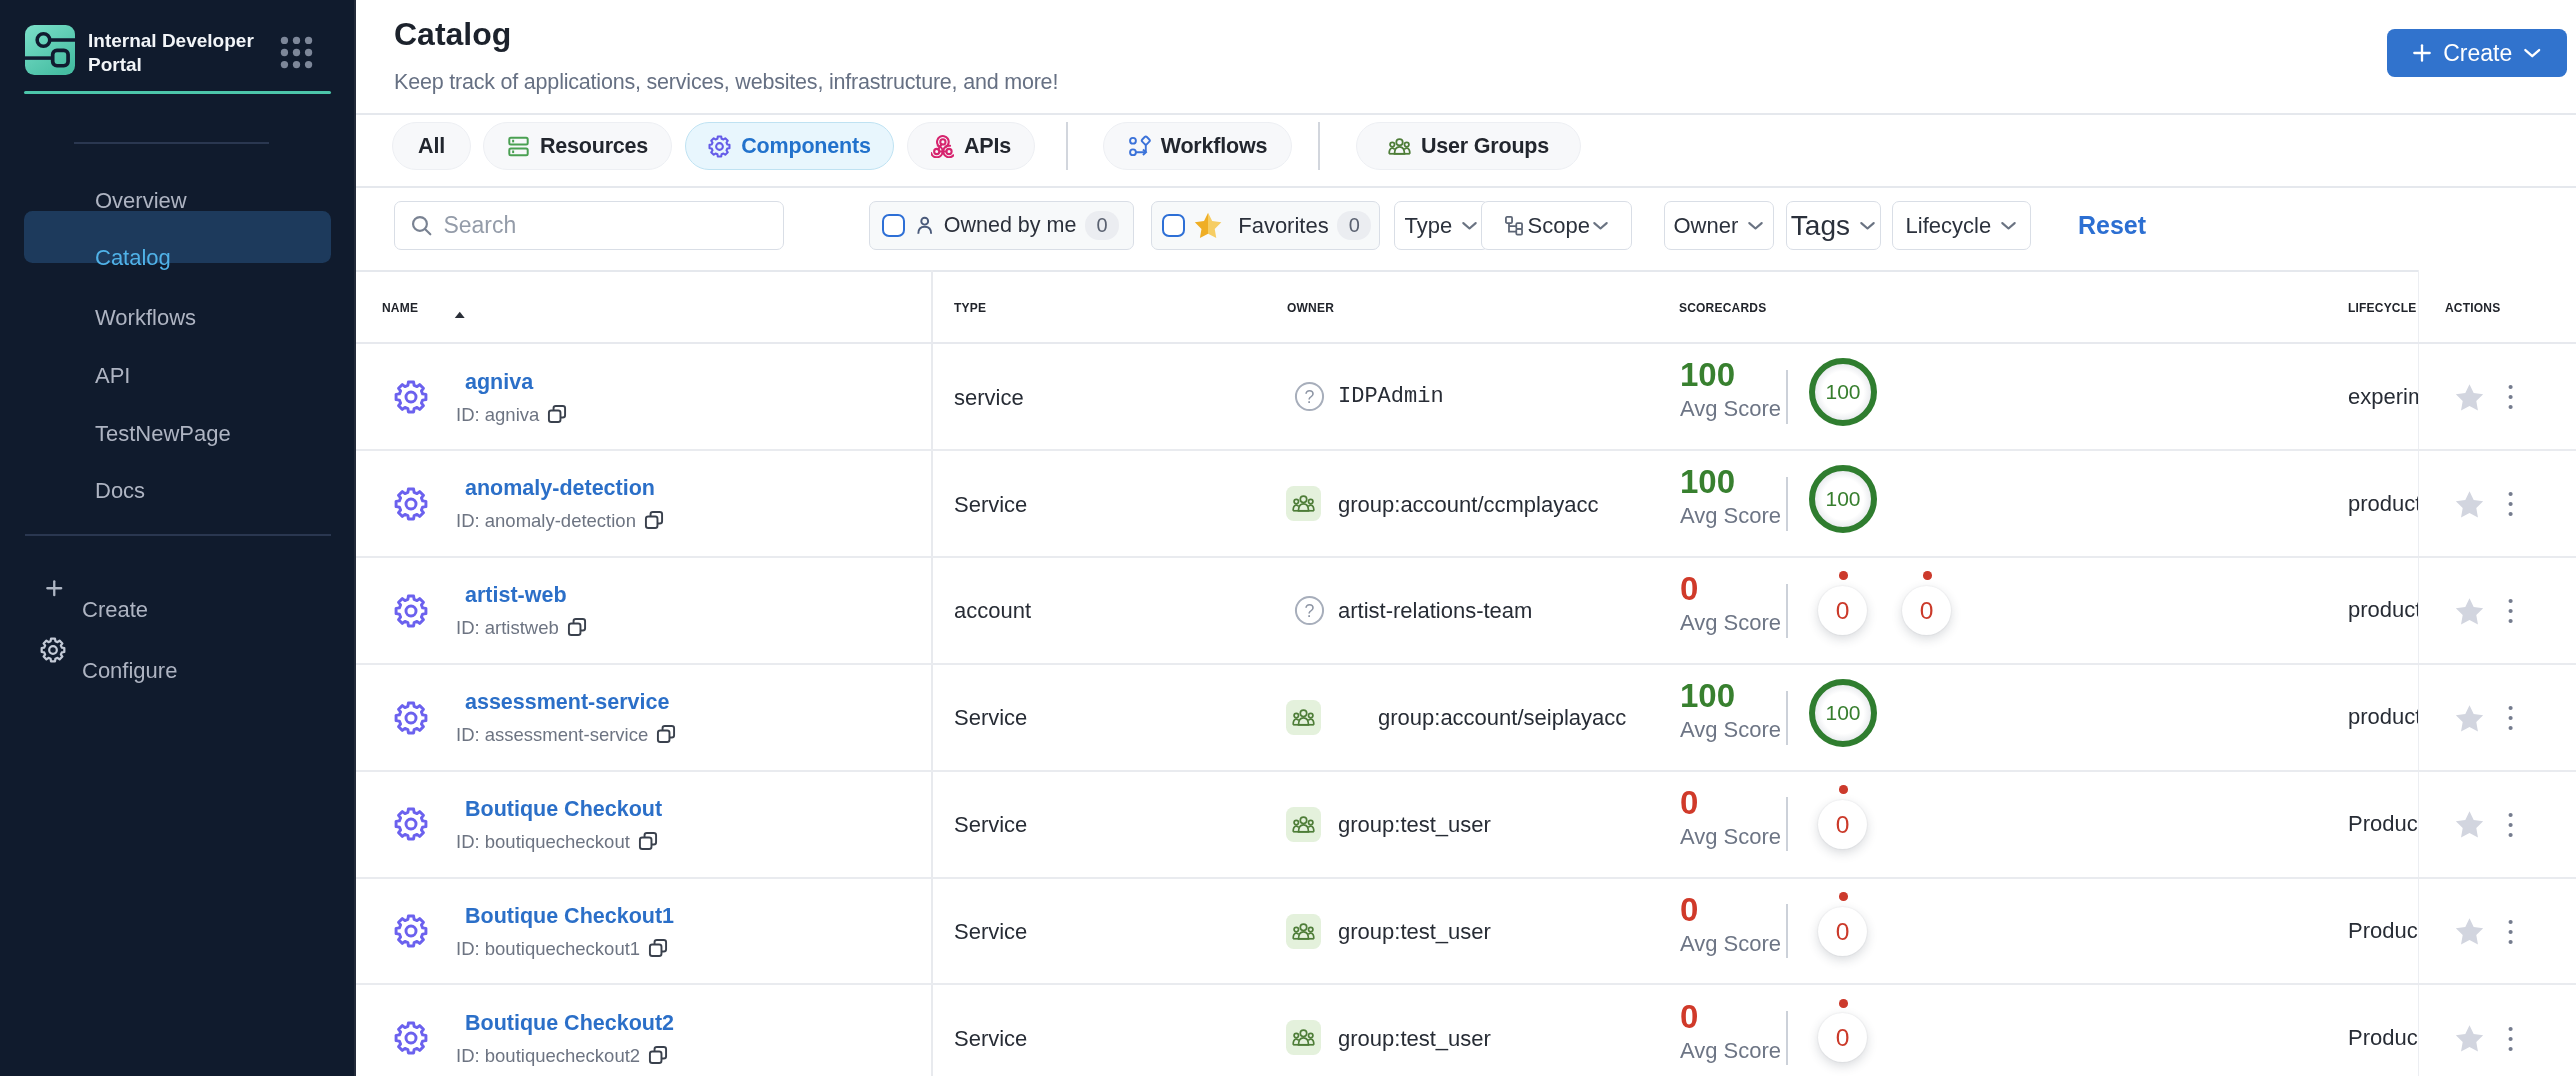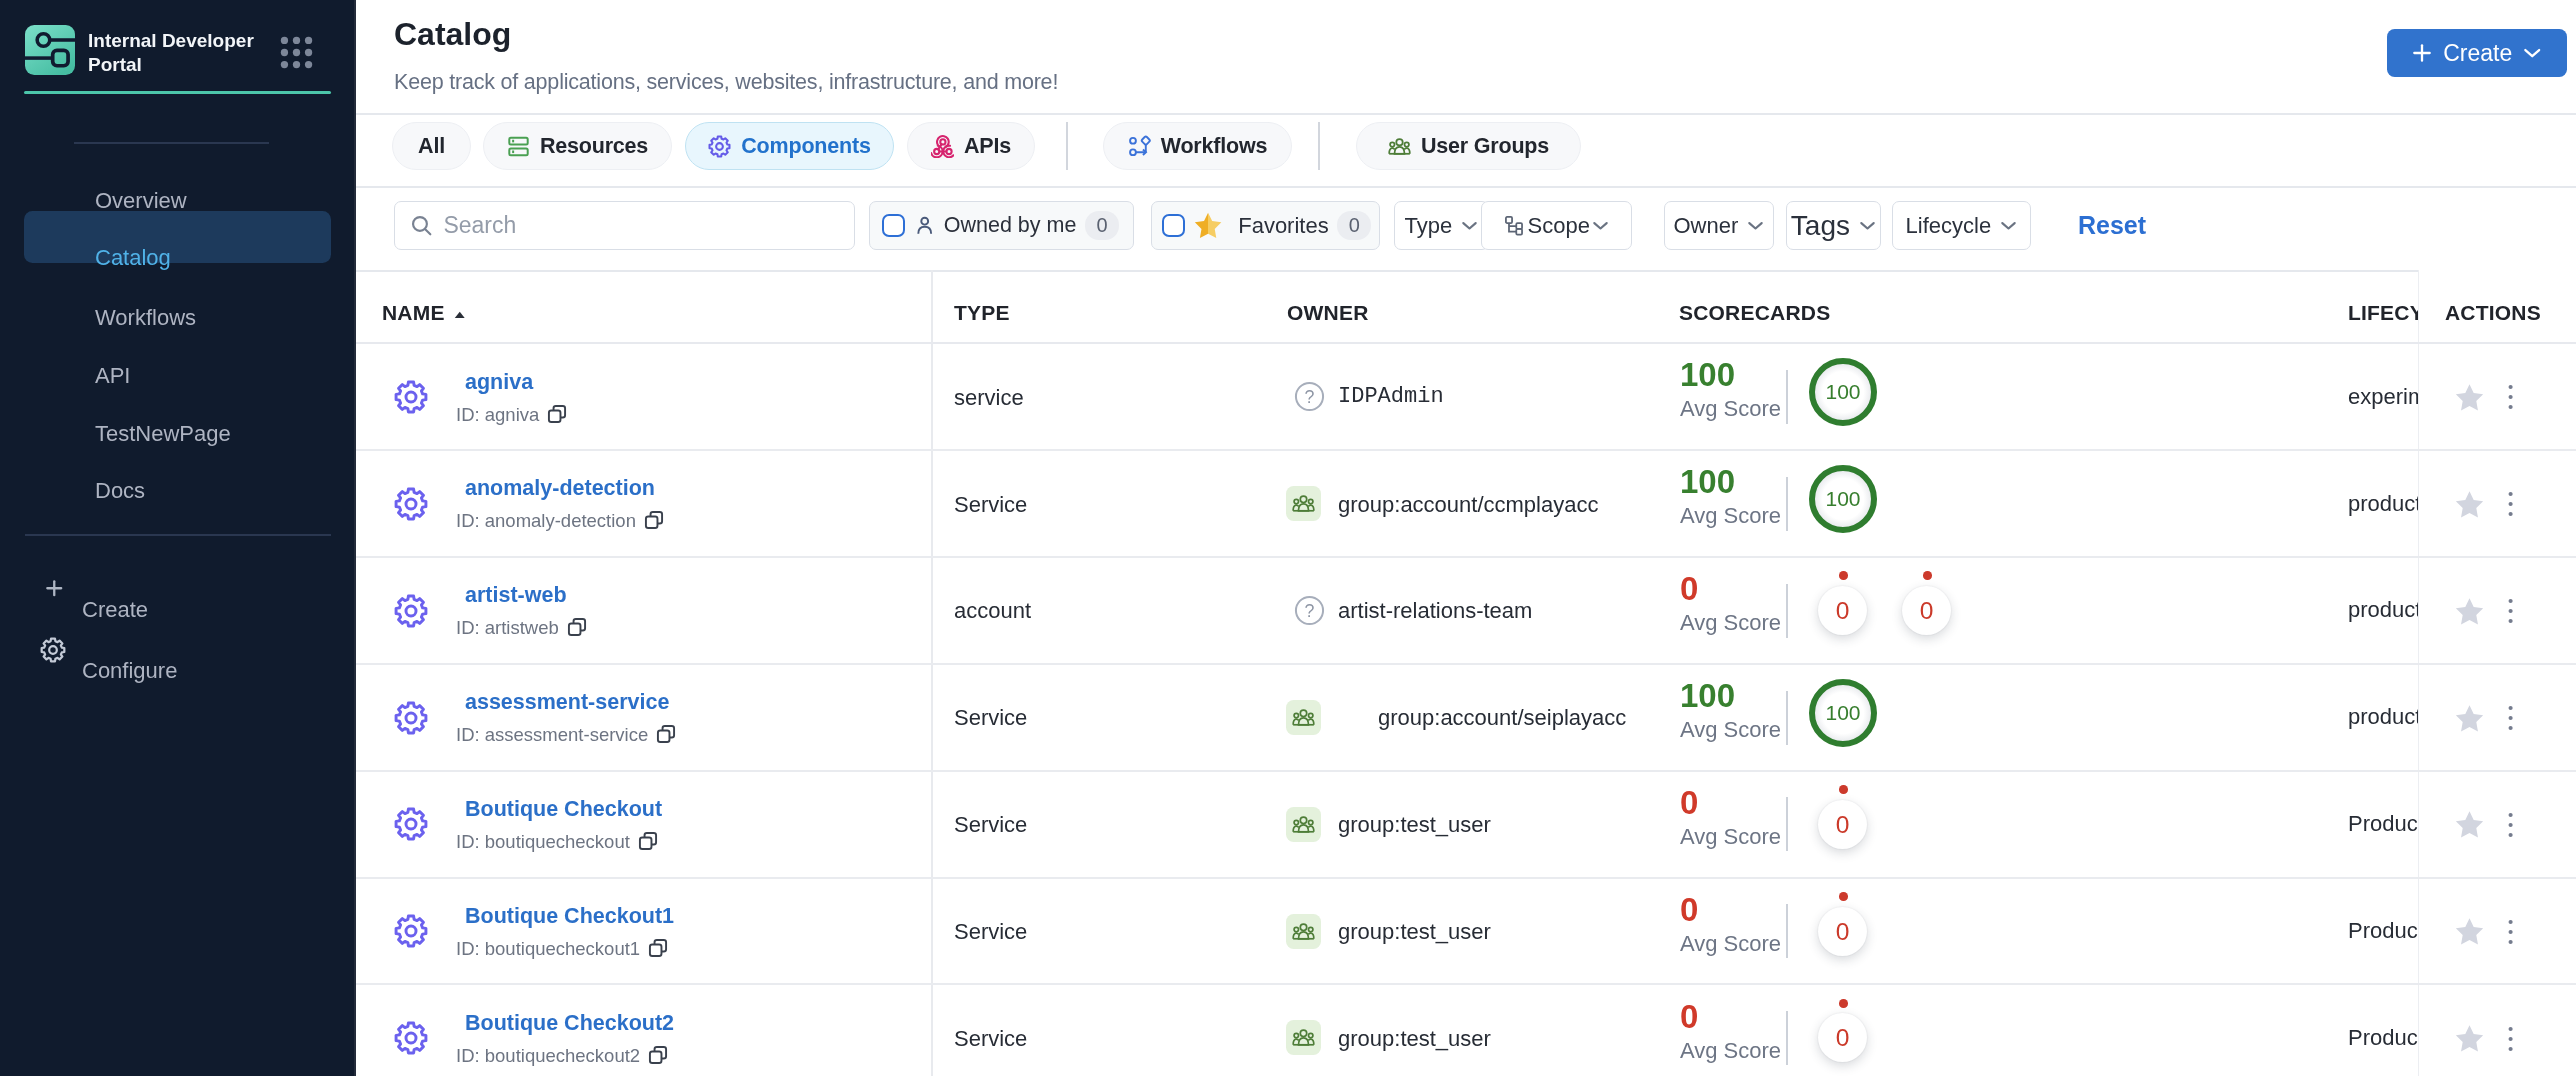--- a/index.html
+++ b/index.html
@@ -6,21 +6,21 @@
  -webkit-font-smoothing:antialiased;opacity:0.999;}
 .a{position:absolute;}
 .pill{position:absolute;top:122px;height:48px;border-radius:24px;background:#f7f8fa;border:1.5px solid #edeff3;
  display:flex;align-items:center;justify-content:center;gap:10px;font-size:21.5px;font-weight:700;color:#22262e;letter-spacing:-0.2px;}
 .vr{position:absolute;width:1.5px;background:#d2d6dd;}
 .fbox{position:absolute;top:201px;height:49px;background:#fff;border:1.5px solid #d9dee6;border-radius:7px;
  display:flex;align-items:center;}
 .ftext{font-size:23px;color:#2b303b;font-weight:400;}
 .badge{background:#ebedf1;border-radius:14px;font-size:20px;color:#5a6170;padding:3.1px 11.5px;}
 .cbx{width:23px;height:23px;border:2.3px solid #2d6fd6;border-radius:7px;background:#fff;flex:none;}
-.hdr{position:absolute;font-size:21px;font-weight:700;color:#21242b;letter-spacing:0.2px;}
+.hdr{position:absolute;font-size:12px;font-weight:700;color:#21242b;letter-spacing:0.2px;}
 .cellmid{position:absolute;display:flex;align-items:center;}
 .typ{font-size:22px;color:#272c35;}
 .nm{font-size:21.5px;font-weight:700;color:#2b6fc8;line-height:28px;margin-left:9px;}
 .idl{font-size:18.5px;color:#6d7482;line-height:21.5px;display:flex;align-items:center;gap:7.7px;margin-top:7.7px;}
 .big{font-size:33px;font-weight:700;line-height:34px;}
 .avg{font-size:22px;color:#6d7585;margin-top:3.8px;}
 .g100{position:absolute;width:68px;height:68px;border-radius:50%;border:6.2px solid #2f7d2f;
  display:flex;align-items:center;justify-content:center;font-size:21px;color:#377e2e;
  background:radial-gradient(circle, #fff 52%, #e9ebee 72%, #fdfdfe 90%);}
 .z0{position:absolute;width:49px;height:49px;border-radius:50%;background:#fff;
@@ -138,21 +138,21 @@
         <circle cx="15" cy="9.5" r="4.2"></circle>
         <path d="M8.5 24.5 C8.5 18.5 11 15.5 15 15.5 C19 15.5 21.5 18.5 21.5 24.5 Z"></path>
         <circle cx="5.6" cy="12.5" r="2.9"></circle>
         <path d="M1.5 24.5 C1.5 19.5 3 17 5.6 17 C7 17 8 17.6 8.8 18.8"></path>
         <circle cx="24.4" cy="12.5" r="2.9"></circle>
         <path d="M28.5 24.5 C28.5 19.5 27 17 24.4 17 C23 17 22 17.6 21.2 18.8"></path>
         <path d="M1.5 24.5 H28.5"></path>
       </g>
     </svg>User Groups</div>
 <div class="a" style="left:356px;top:186px;width:2220px;height:1.5px;background:#e5e8ed;"></div>
-<div class="fbox" style="left:394px;width:461px;padding-left:14.6px;gap:10.8px;">
+<div class="fbox" style="left:394px;width:390px;padding-left:14.6px;gap:10.8px;">
     <svg width="23" height="23" viewBox="0 0 30 30">
       <circle cx="13" cy="13" r="9" fill="none" stroke="#798292" stroke-width="2.8"></circle>
       <line x1="19.5" y1="19.5" x2="26.5" y2="26.5" stroke="#798292" stroke-width="2.8" stroke-linecap="round"></line>
     </svg>
     <span style="font-size:23px;color:#949ca9;">Search</span>
   </div>
 <div class="fbox" style="left:869px;width:265px;padding-left:12.3px;gap:8.5px;background:#f7f9fa;">
     <div class="cbx"></div>
     <svg width="23" height="23" viewBox="0 0 30 30">
       <g fill="none" stroke="#4a5a7a" stroke-width="2.7">

